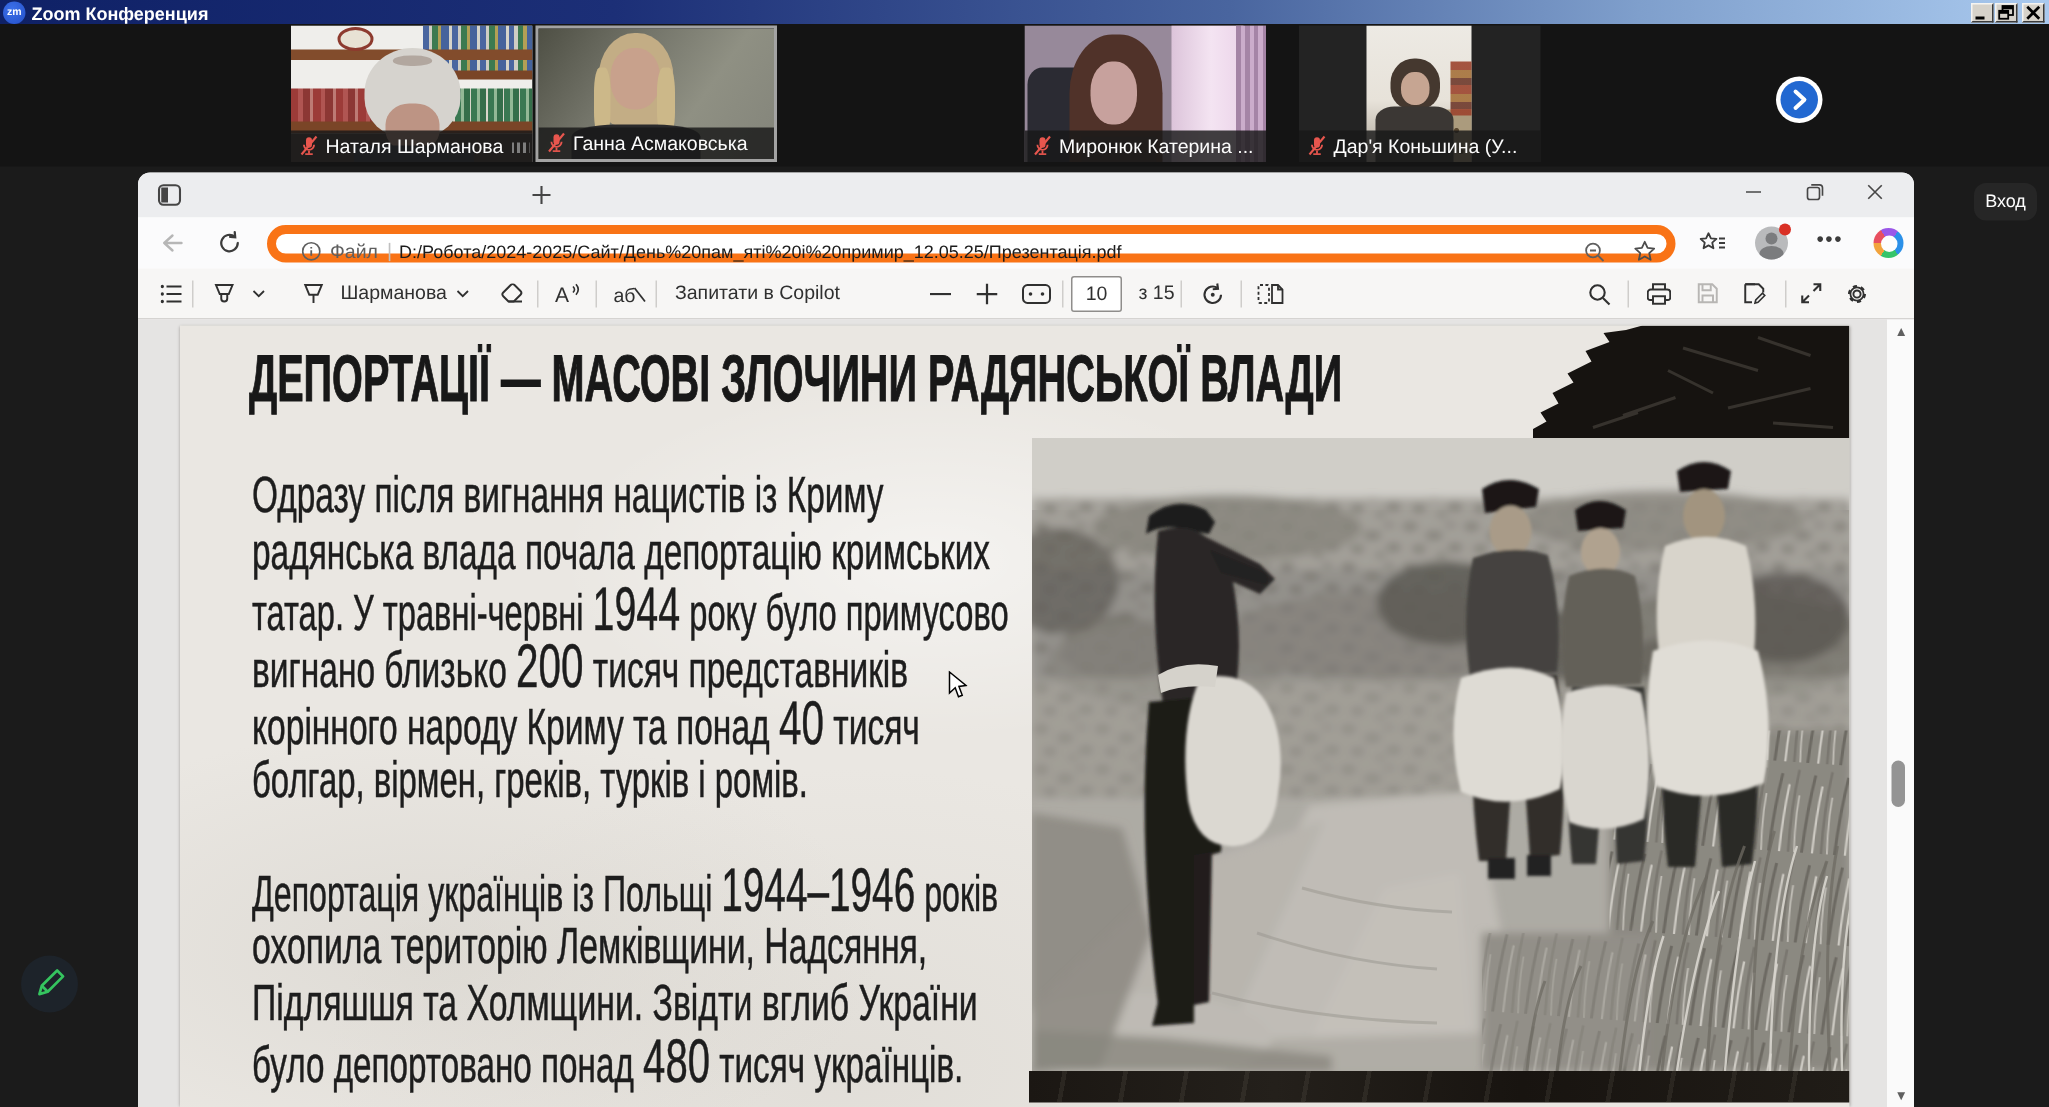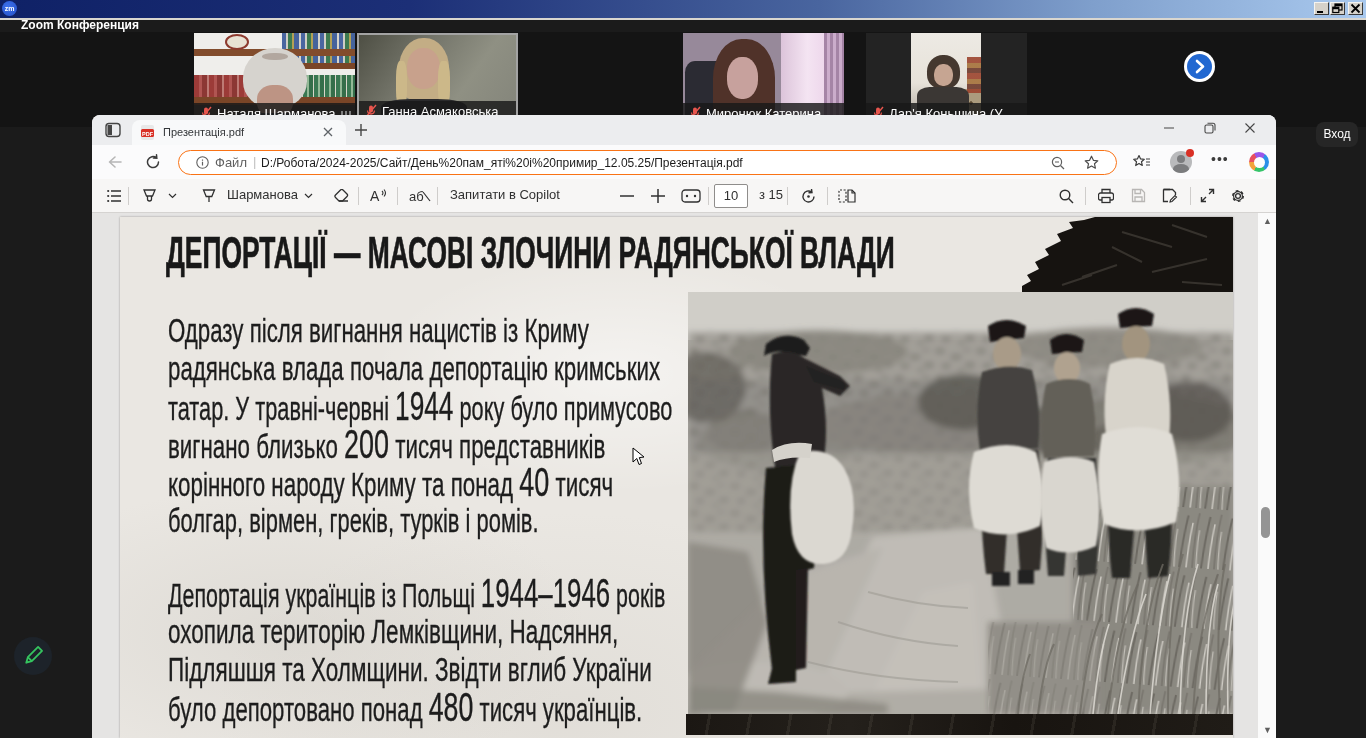--- a/index.html
+++ b/index.html
@@ -6,29 +6,29 @@
   html,body { width:1366px; height:738px; overflow:hidden; background:#1b1b1b; font-family:"Liberation Sans", sans-serif; }
   .abs { position:absolute; }
   #stage { position:relative; width:1366px; height:738px; }
 
   
   #titlebar { left:0; top:0; width:1366px; height:18px;
     background:linear-gradient(90deg,#0f2166 0%,#1c2f77 30%,#49659f 60%,#7f9fcc 80%,#a9c9ee 100%); }
   #titlebar .zm { left:2px; top:1px; width:15px; height:15px; border-radius:50%;
     background:radial-gradient(circle at 40% 35%, #3c70ea, #2450c8); color:#fff; font-size:7px; font-weight:bold;
     text-align:center; line-height:15px; }
-  #titlebar .ttl { left:21px; top:2px; color:#fff; font-size:12px; font-weight:bold;margin-top:16px; }
+  #titlebar .ttl { left:21px; top:2px; color:#fff; font-size:12px; font-weight:bold; }
   .winbtn { top:2px; width:15px; height:13px; background:#d6d2ca;
     border-top:1px solid #f5f4f1; border-left:1px solid #f5f4f1;
     border-right:1px solid #3a3a3a; border-bottom:1px solid #3a3a3a; }
   .winbtn svg { display:block; margin:0 auto; }
   #borderline { left:0; top:18px; width:1366px; height:2px; background:#d9d6cf; }
 
   
-  #strip { left:0; top:32px; width:1366px; height:95px; background:#141414;padding-left:48px; }
+  #strip { left:0; top:16px; width:1366px; height:95px; background:#141414;padding-left:48px; }
   .tile { position:absolute; top:1px; height:91px; width:161px; background:#232323; overflow:hidden; }
   .namebar { position:absolute; left:0; bottom:0; height:21px; background:rgba(24,24,24,0.82); color:#fcfcfc;
     font-size:13px; line-height:21px; white-space:nowrap; }
   .micico { display:inline-block; width:14px; height:14px; vertical-align:-2px; margin:0 4px 0 5px; }
 
   
   #nextbtn { left:1184px; top:51px; width:31px; height:31px; border-radius:50%; background:#fff; }
   #nextbtn .inner { left:3px; top:3px; width:25px; height:25px; border-radius:50%; background:#2268d1;
     color:#fff; text-align:center; }
 
@@ -38,21 +38,21 @@
 
   
   #pencil { left:14px; top:637px; width:38px; height:38px; border-radius:50%; background:#1d232a; }
 
   
   #win { left:92px; top:115px; width:1184px; height:623px; background:#fff; border-radius:8px 8px 0 0; overflow:hidden; }
   #tabbar { left:0; top:0; width:1184px; height:30px; background:#ecedef; }
   #tab { left:40px; top:5px; width:214px; height:25px; background:#f8f9fa; border-radius:8px 8px 0 0;
     font-size:11px; color:#333639; }
   #addrbar { left:0; top:30px; width:1184px; height:34px; background:#fbfbfc; }
-  #pill { left:86px; top:5px; width:939px; height:25px; border-radius:13px; background:#fff; border:1px solid #f97316; }
+  #pill { left:86px; top:5px; width:939px; height:25px; border-radius:13px; background:#fff; border:6px solid #f97316; }
   #pdfbar { left:0; top:64px; width:1184px; height:34px; background:#f7f6f5; border-bottom:1px solid #d5d3d1;
     font-size:13px; color:#303030; }
   #content { left:0; top:98px; width:1184px; height:525px; background:#e5e4e3; }
 
   
   #slide { left:28px; top:4px; width:1113px; height:521px; background:#eae7e2; box-shadow:0 0 2px #9c9a97; overflow:hidden; }
   #slide .title { position:absolute; left:46px; top:11px; font-weight:bold; font-size:44px; color:#181818;
     white-space:nowrap; transform:scaleX(0.60); transform-origin:0 0; letter-spacing:0px; -webkit-text-stroke:0.7px #181818; }
   .bodytext { position:absolute; font-size:34px; color:#1d1d1d; white-space:nowrap; line-height:38px; height:38px; -webkit-text-stroke:0.35px #1d1d1d;
     transform-origin:0 50%; }
@@ -210,31 +210,20 @@
   </div>
 
   <div id="win" class="abs">
     <div id="tabbar" class="abs">
 
       <svg class="abs" style="left:13px;top:7px;" width="16" height="16" viewBox="0 0 16 16">
           <rect x="1" y="1.5" width="14" height="13" rx="3" fill="none" stroke="#454545" stroke-width="1.4"></rect>
           <rect x="2.5" y="3" width="4.5" height="10" fill="#454545"></rect>
         </svg>
 
-      <div id="tab" class="abs">
-        <svg class="abs" style="left:8px;top:5px;" width="15" height="15" viewBox="0 0 15 15">
-            <rect x="1" y="0" width="13" height="15" rx="2" fill="#e8e8e8"></rect>
-            <rect x="1" y="4" width="13" height="8" rx="1.5" fill="#d93025"></rect>
-            <text x="7.5" y="10.5" font-size="5.5" fill="#fff" text-anchor="middle" font-weight="bold" font-family="Liberation Sans">PDF</text>
-          </svg>
-        <div class="abs" style="left:31px;top:6px;">Презентація.pdf</div>
-        <svg class="abs" style="left:190px;top:6px;" width="12" height="12" viewBox="0 0 12 12">
-            <path d="M2 2 L10 10 M10 2 L2 10" stroke="#5f6368" stroke-width="1.3"></path>
-          </svg>
-      </div>
       <svg class="abs" style="left:262px;top:8px;" width="14" height="14" viewBox="0 0 14 14">
           <path d="M7 1 V13 M1 7 H13" stroke="#454545" stroke-width="1.4"></path>
         </svg>
 
       <svg class="abs" style="left:1072px;top:8px;" width="10" height="10" viewBox="0 0 10 10">
           <path d="M0 5 H10" stroke="#474747" stroke-width="1.1"></path>
         </svg>
       <svg class="abs" style="left:1112px;top:7px;" width="12" height="12" viewBox="0 0 12 12">
           <rect x="1" y="3" width="8" height="8" rx="1.5" fill="none" stroke="#474747" stroke-width="1.1"></rect>
           <path d="M3.5 1.2 H9 a2 2 0 0 1 2 2 V8.5" fill="none" stroke="#474747" stroke-width="1.1"></path>

